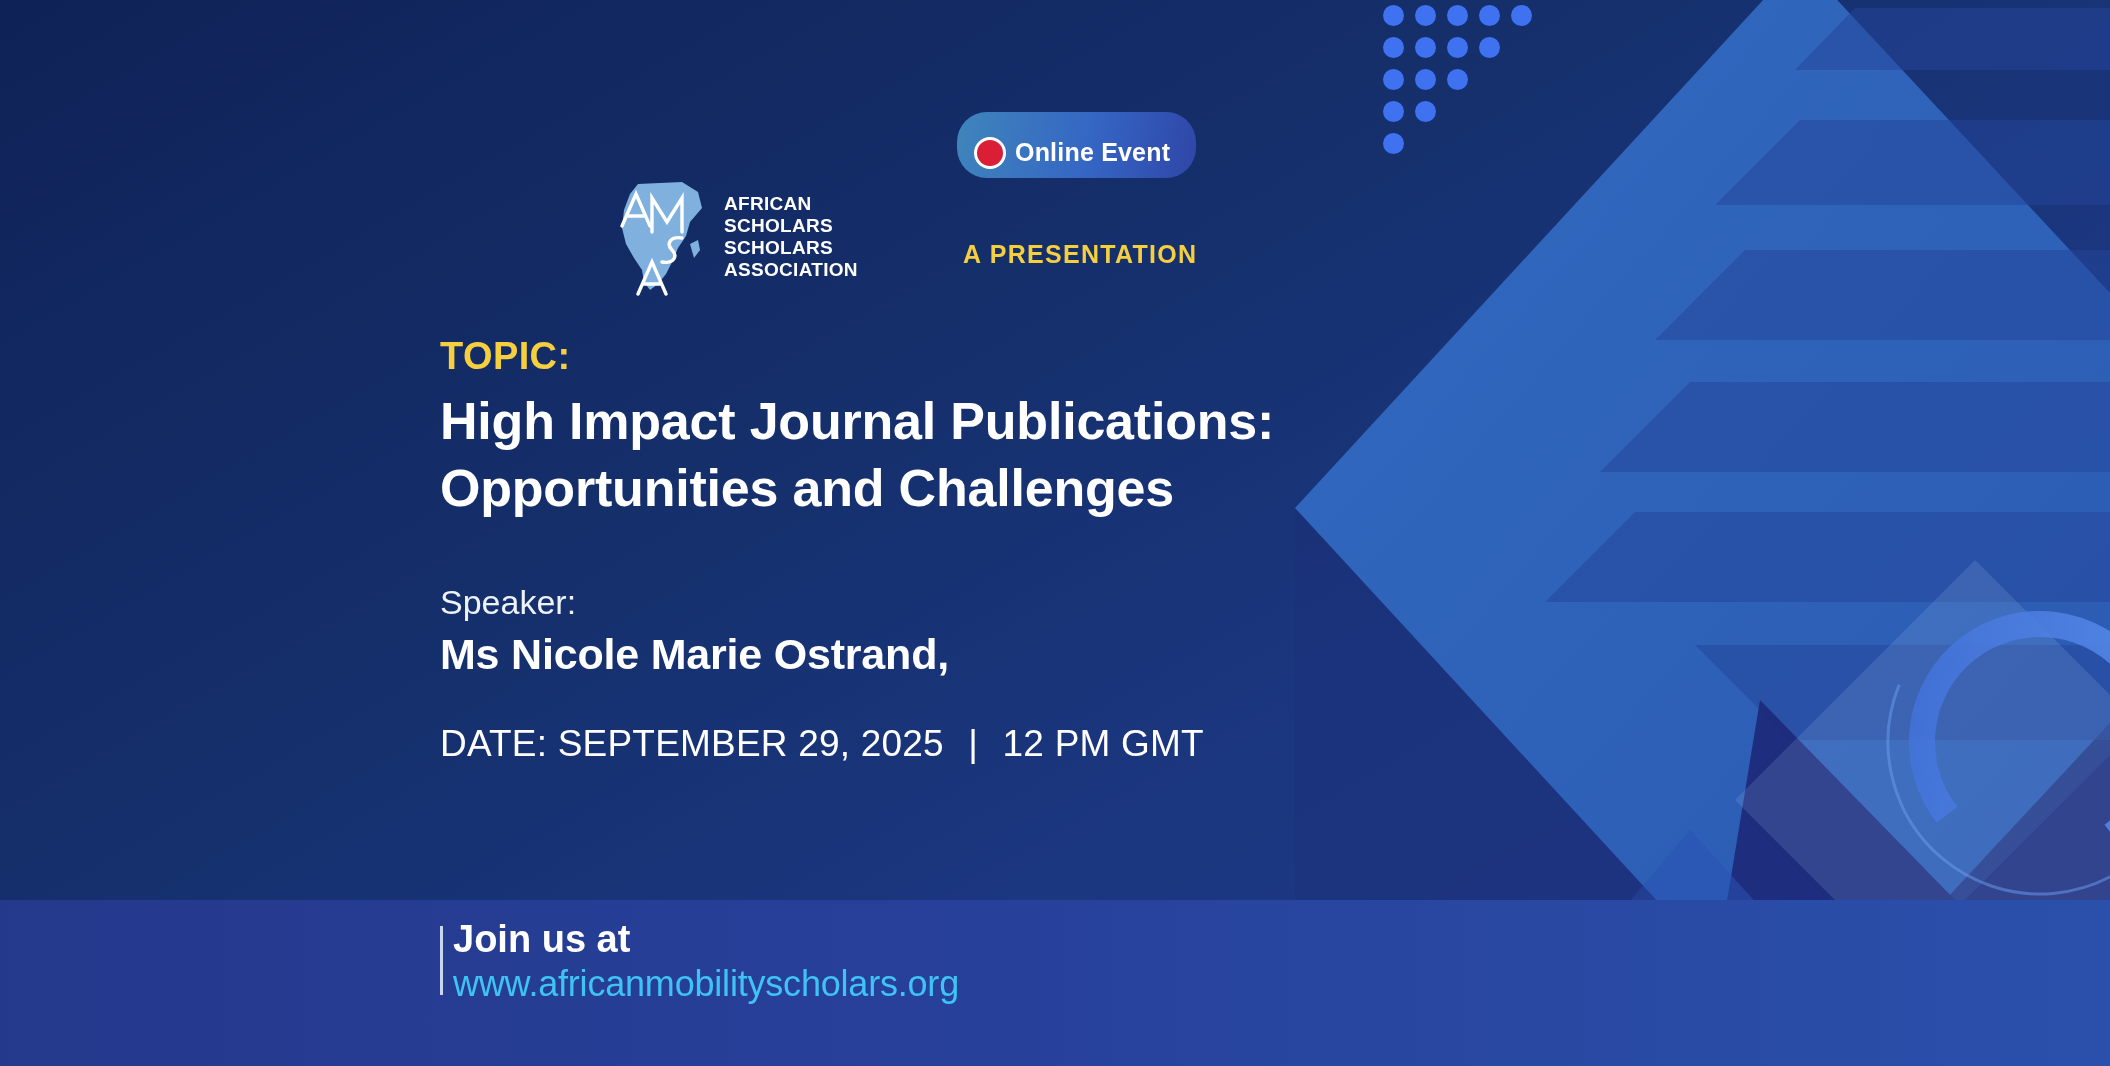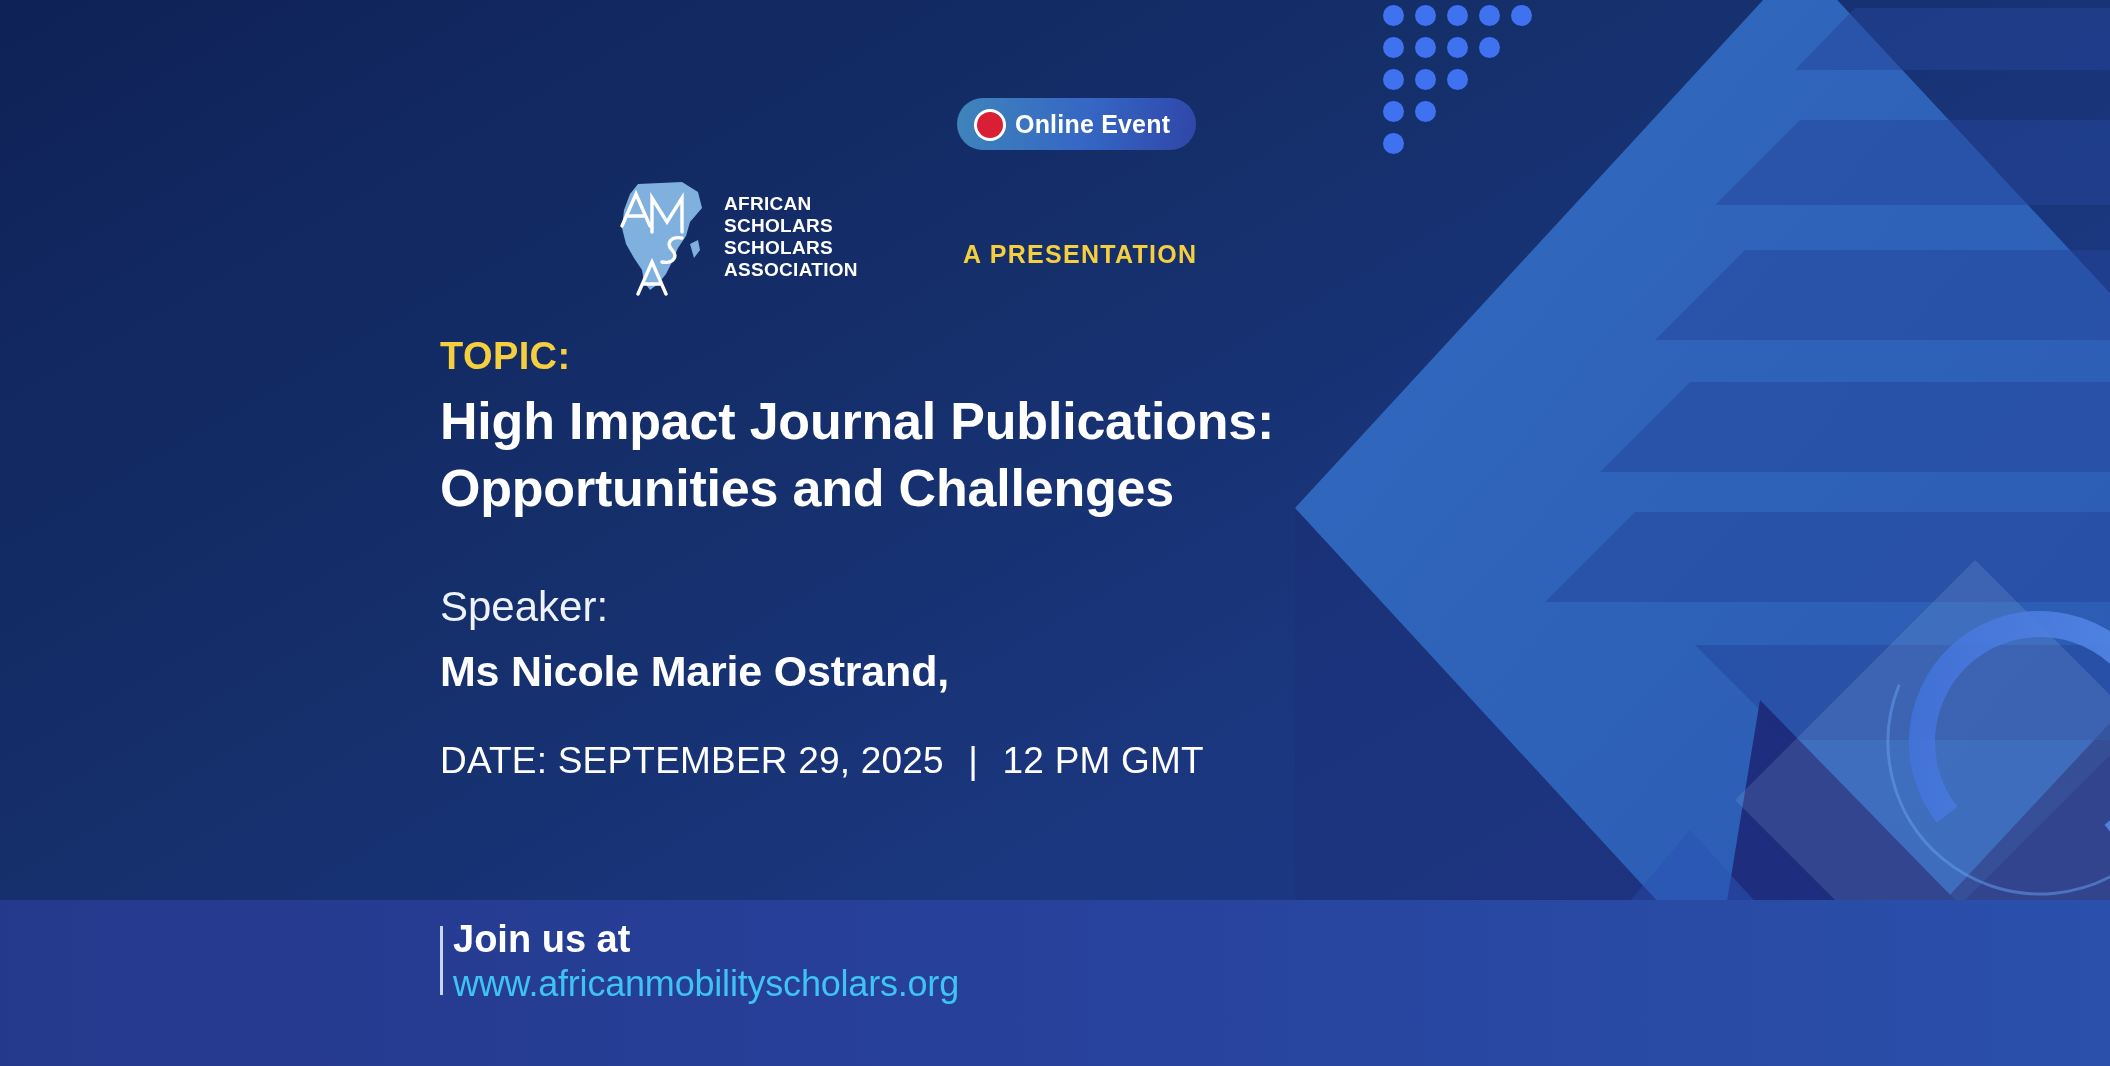--- a/index.html
+++ b/index.html
@@ -48,25 +48,25 @@
     width: 21px;
     height: 21px;
     border-radius: 50%;
     background: #3f72f0;
   }
 
   
   .badge {
     position: absolute;
     left: 957px;
-    top: 98px;
+    top: 112px;
     display: flex;
     align-items: center;
     gap: 12px;
-    padding: 12px 26px 11px 20px;
+    padding: 26px 26px 11px 20px;
     border-radius: 30px;
     background: linear-gradient(100deg, #3f85bb 0%, #3566c4 55%, #2f46a8 100%);
   }
   .badge-dot {
     width: 26px;
     height: 26px;
     border-radius: 50%;
     background: #d91e35;
     box-shadow: 0 0 0 3px #ffffff;
     flex: none;
@@ -129,29 +129,29 @@
     color: #ffffff;
     font-size: 52px;
     font-weight: bold;
     line-height: 1.28;
     margin: 0;
     letter-spacing: -.2px;
   }
   .speaker-block { margin-top: 62px; }
   .speaker-label {
     color: #eef2fb;
-    font-size: 42px;
+    font-size: 34px;
     font-weight: normal;
     margin: 0 0 8px 0;
   }
   .speaker-name {
     color: #ffffff;
     font-size: 43px;
     font-weight: bold;
-    margin: 16px 0 4px 0;
+    margin: 8px 0 4px 0;
     letter-spacing: -.2px;
   }
   .speaker-role {
     color: #eef2fb;
     font-size: 35px;
     font-weight: normal;
     line-height: 1.33;
     margin: 0;
   }
   .date-line {

